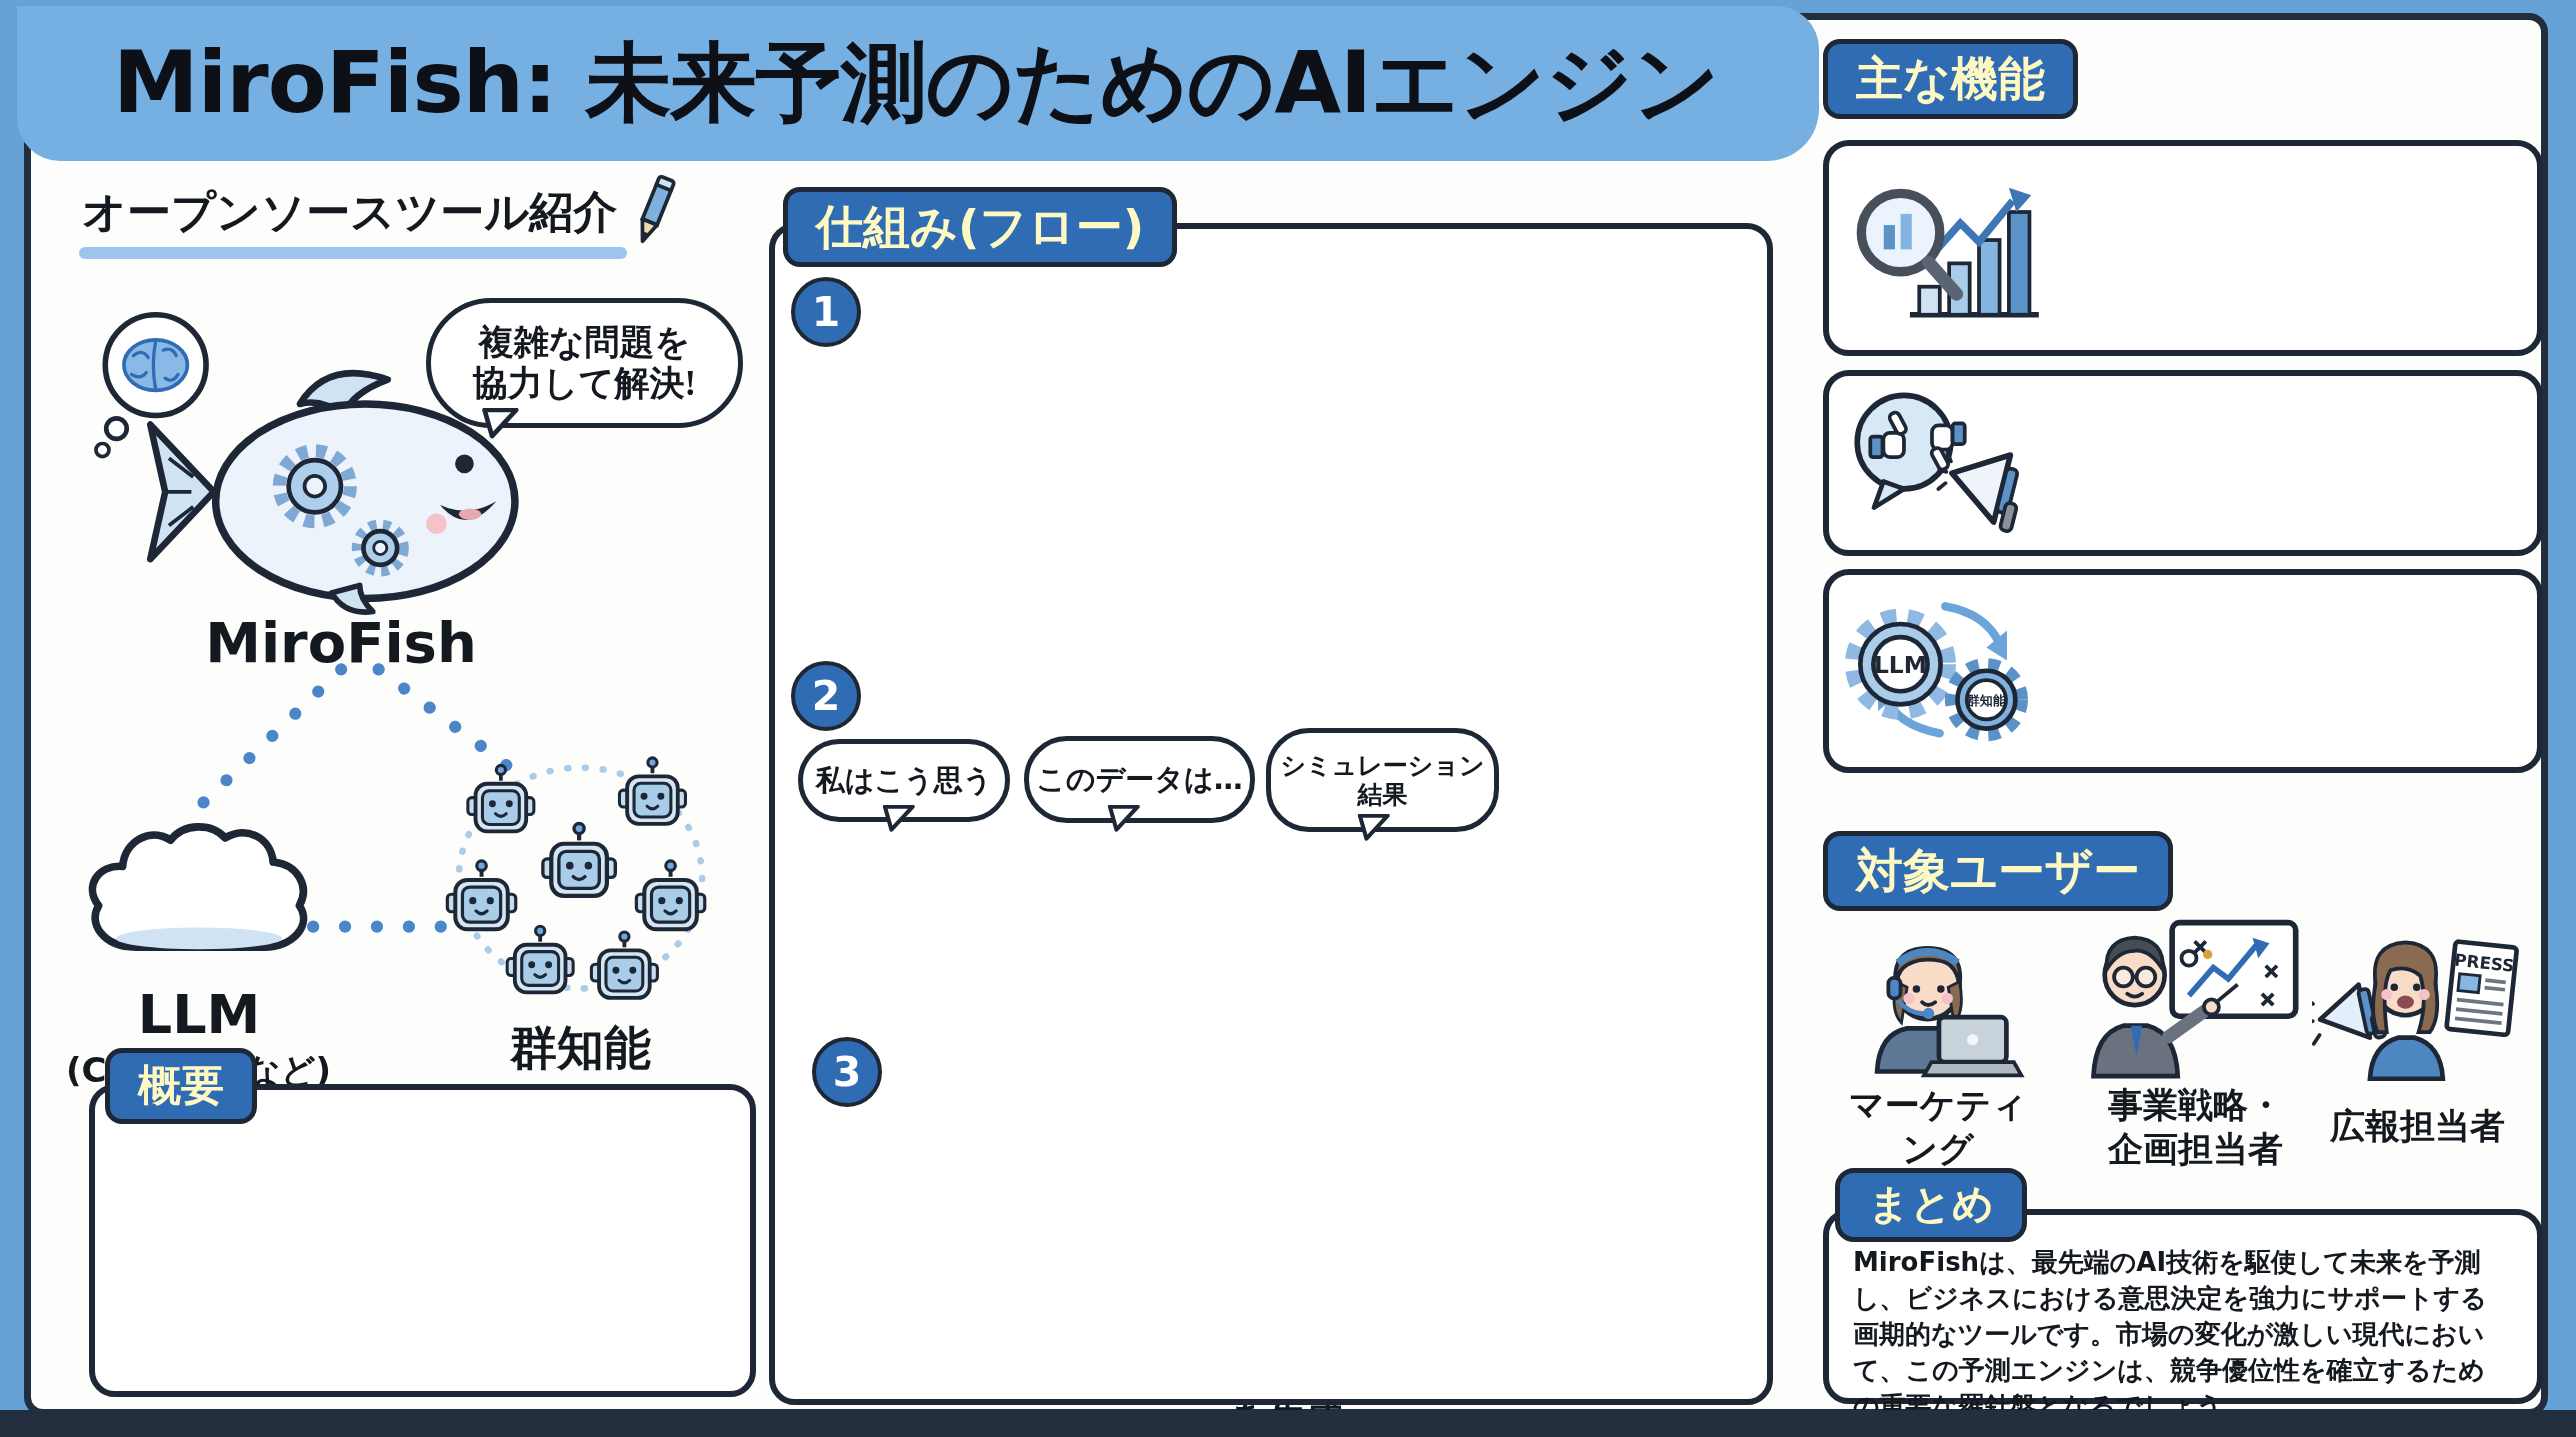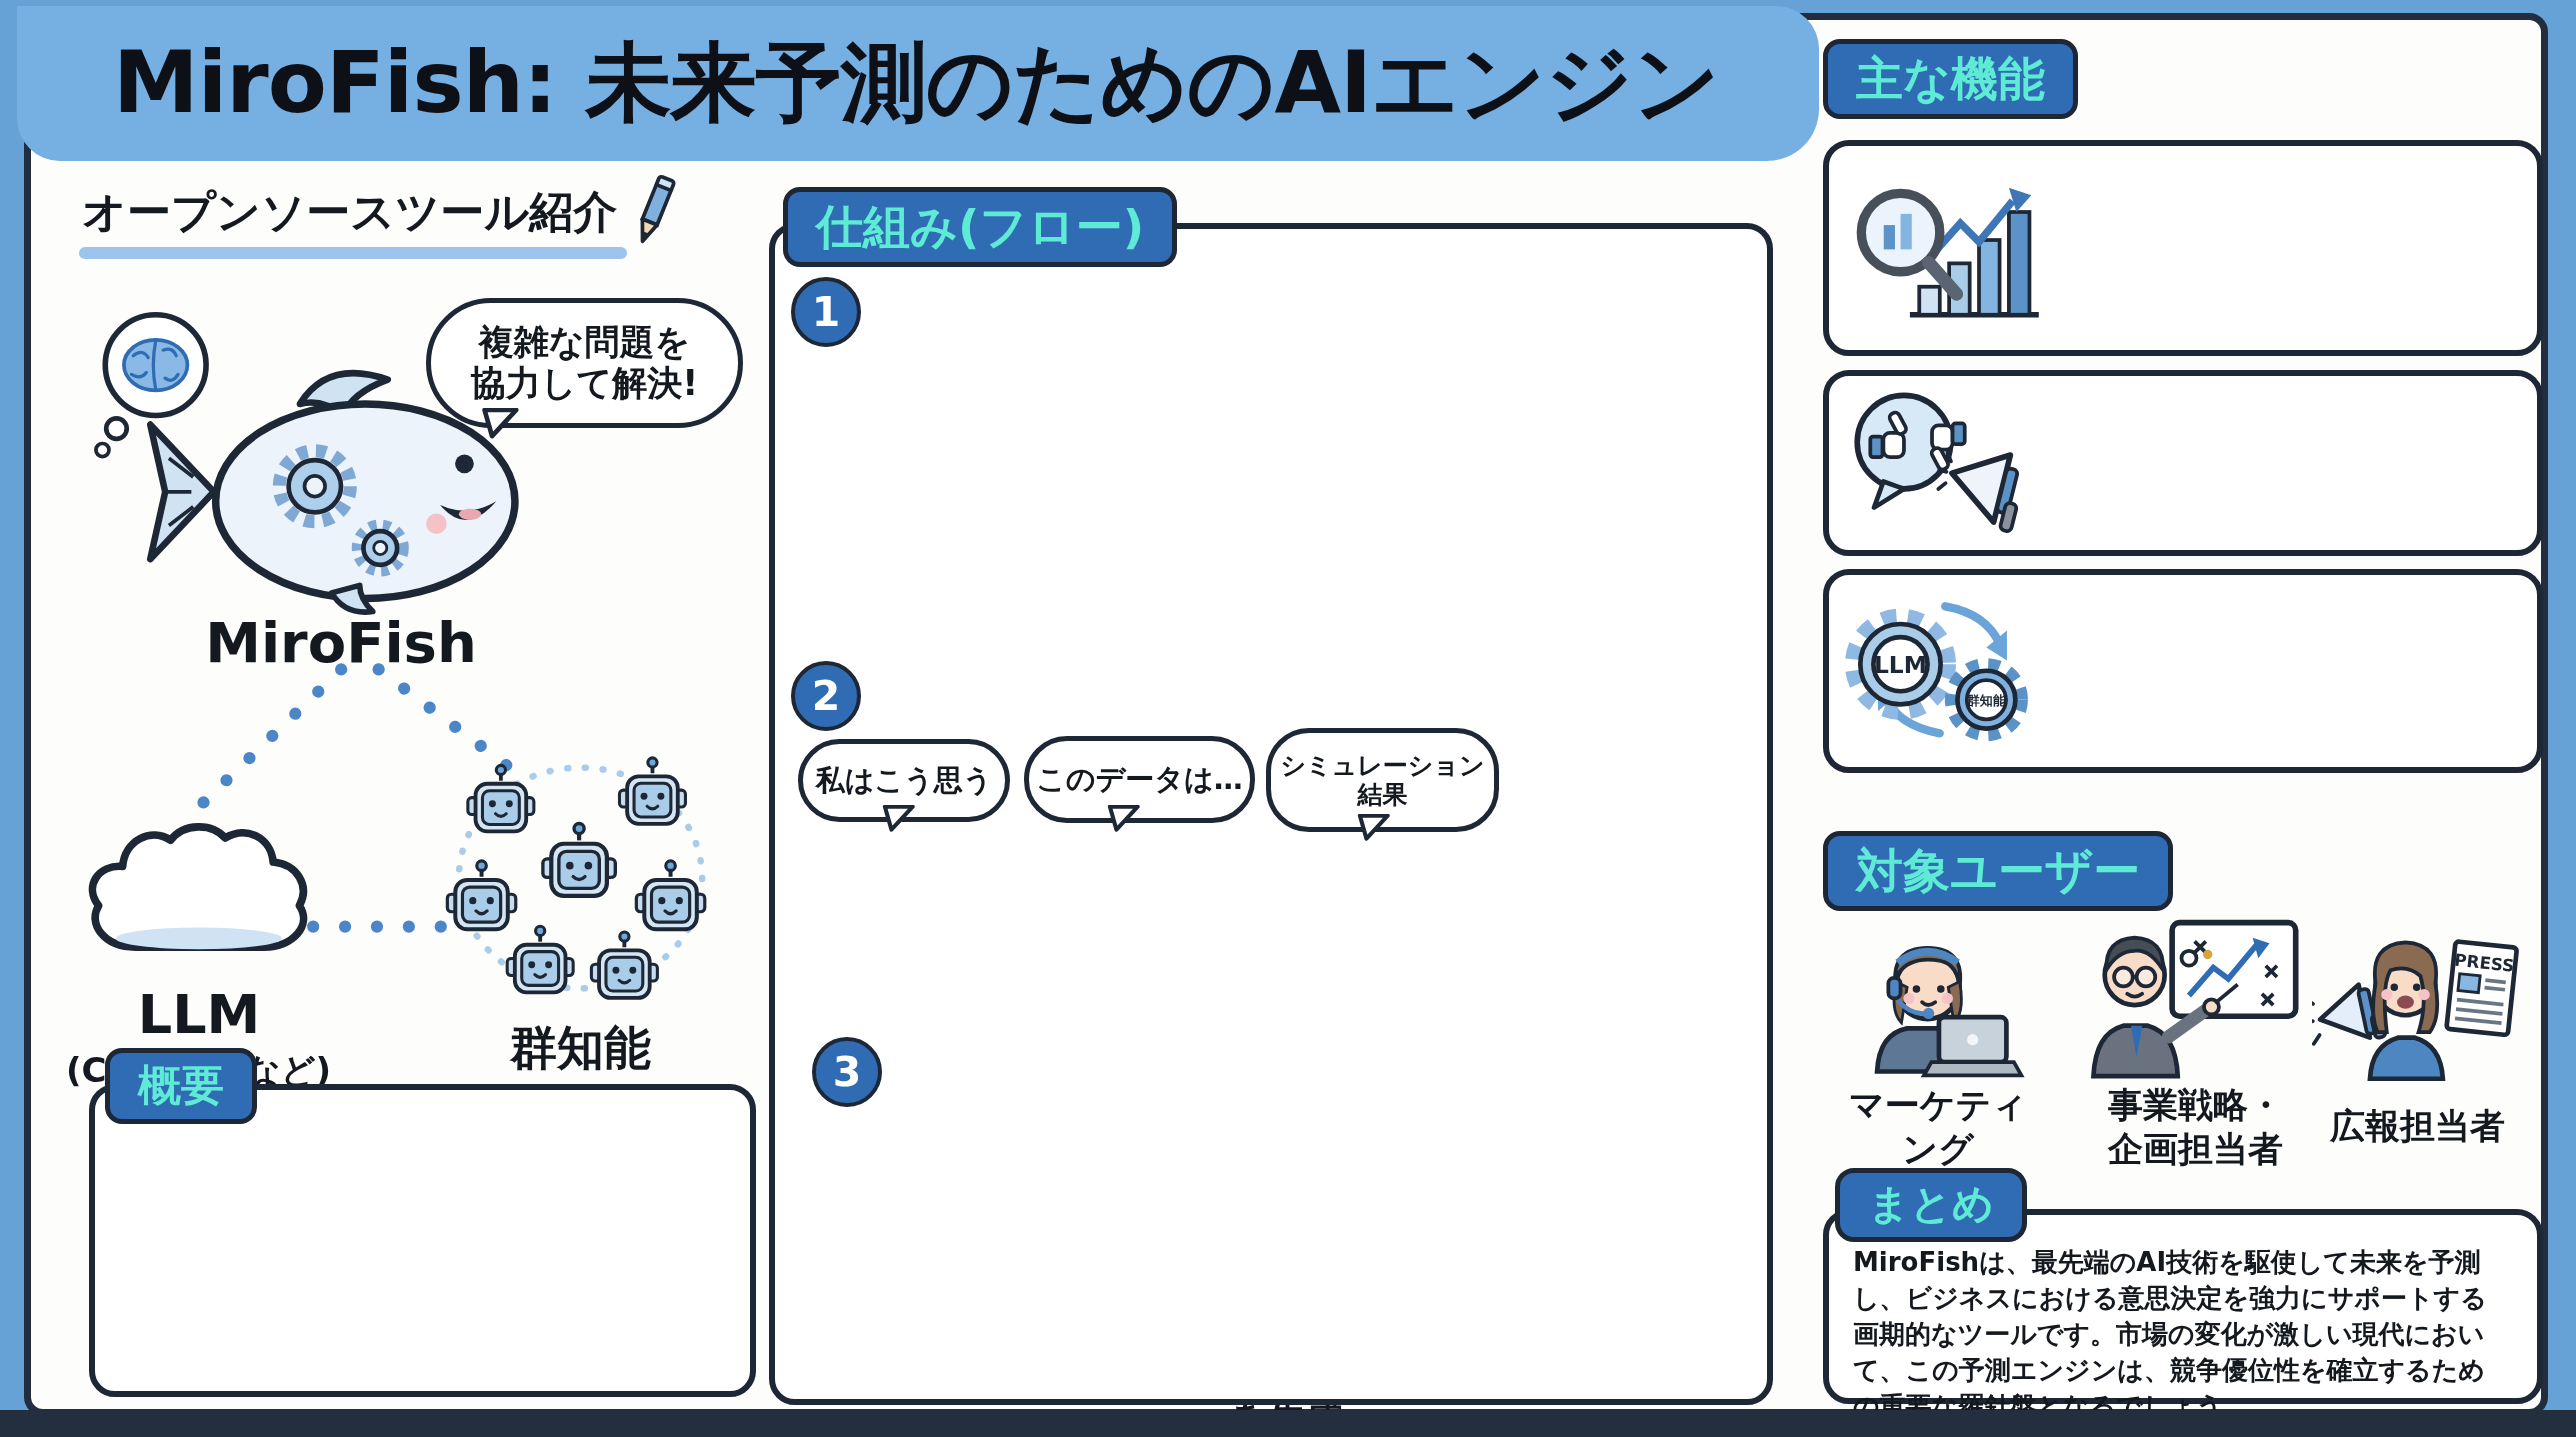--- a/index.html
+++ b/index.html
@@ -5,21 +5,21 @@
   html,body{margin:0;padding:0;background:#4f8cc4;}
   #canvas{position:relative;width:2576px;height:1438px;background:#67a2d6;overflow:hidden;
           font-family:"DejaVu Sans","Liberation Sans",sans-serif;color:#14181f;}
   .abs{position:absolute;}
   .white-area{left:24px;top:13px;width:2510px;height:1389px;background:#fdfdfb;
               border:7.5px solid #222d3d;border-radius:19px;}
   .bottom-bar{left:0;right:0;bottom:0;height:28px;background:#232e3e;}
   .banner{left:17px;top:5.6px;width:1802px;height:155px;background:#76afe2;
           border-radius:0 43px 52px 43px;display:flex;align-items:center;padding-left:96px;box-sizing:border-box;}
   .banner h1{margin:0;font-size:86px;font-weight:800;letter-spacing:-0.9px;color:#0d1117;}
-  .badge{background:#2f6cb4;color:#5eead4;font-weight:800;border:5.6px solid #1d2735;
+  .badge{background:#2f6cb4;color:#fef9c3;font-weight:800;border:5.6px solid #1d2735;
          border-radius:17px;padding:9.4px 28px;z-index:6;line-height:1.1;}
   .panel{background:#ffffff;border:6.6px solid #1d2735;border-radius:26px;z-index:2;}
   .stepnum{width:62px;height:62px;border-radius:50%;background:#2f6cb4;color:#fff;
            border:4.7px solid #1d2735;display:flex;align-items:center;justify-content:center;
            font-size:41px;font-weight:800;z-index:4;}
   .steptitle{font-size:44px;font-weight:800;}
   .cap{font-weight:800;text-align:center;}
   .bubble{background:#fff;border:5.6px solid #1d2735;border-radius:43px;display:flex;
           flex-direction:column;align-items:center;justify-content:center;z-index:4;
           font-weight:800;line-height:1.18;text-align:center;}
@@ -105,21 +105,21 @@
       <circle cx="258" cy="218" r="25" fill="none" stroke="#7fa9d4" stroke-width="11" stroke-dasharray="8 7"></circle>
       <circle cx="258" cy="218" r="18" fill="#aecfeb" stroke="#1d2735" stroke-width="5"></circle>
       <circle cx="258" cy="218" r="7" fill="#ecf3fa" stroke="#1d2735" stroke-width="3"></circle>
     </g>
     <circle cx="348" cy="128" r="10" fill="#1d2735"></circle>
     <path d="M322 172 Q350 206 382 168 Q352 186 322 172 Z" fill="#1d2735"></path>
     <ellipse cx="354" cy="182" rx="12" ry="6" fill="#e8a8b0"></ellipse>
     <circle cx="318" cy="192" r="11" fill="#f5c2c8"></circle>
   </svg>
 
-  <div class="abs bubble" style="left:426px;top:298px;width:307px;height:120px;font-size:35px;border-radius:66px;">
+  <div class="abs bubble" style="left:426px;top:298px;width:307px;height:120px;font-size:35px;border-radius:66px;font-family:Liberation Serif, serif;">
     <span>複雑な問題を</span>
     <span>協力して解決!</span>
   </div>
   <svg class="abs" style="left:479px;top:408px;z-index:5;" width="41" height="32" viewBox="0 0 44 34">
     <polygon points="6,2 40,2 14,30" fill="#fff" stroke="#1d2735" stroke-width="5" stroke-linejoin="round"></polygon>
   </svg>
 
   <div class="abs" style="left:139px;top:610px;width:404px;text-align:center;font-size:56px;font-weight:800;">MiroFish</div>
 
   <svg class="abs" style="left:112px;top:655px;" width="580" height="300" viewBox="0 0 620 320">

